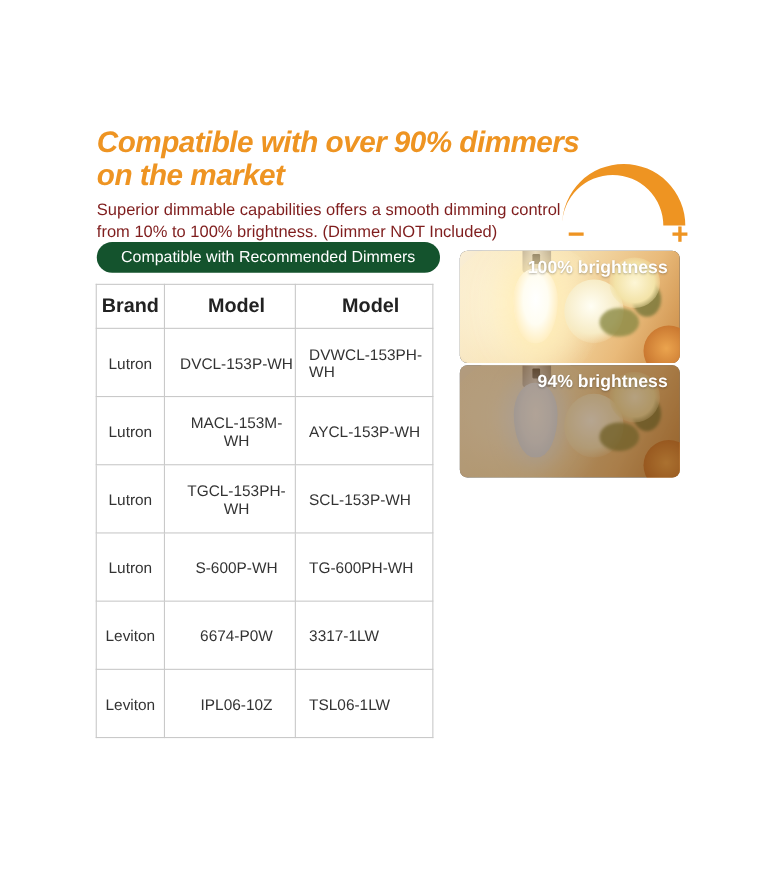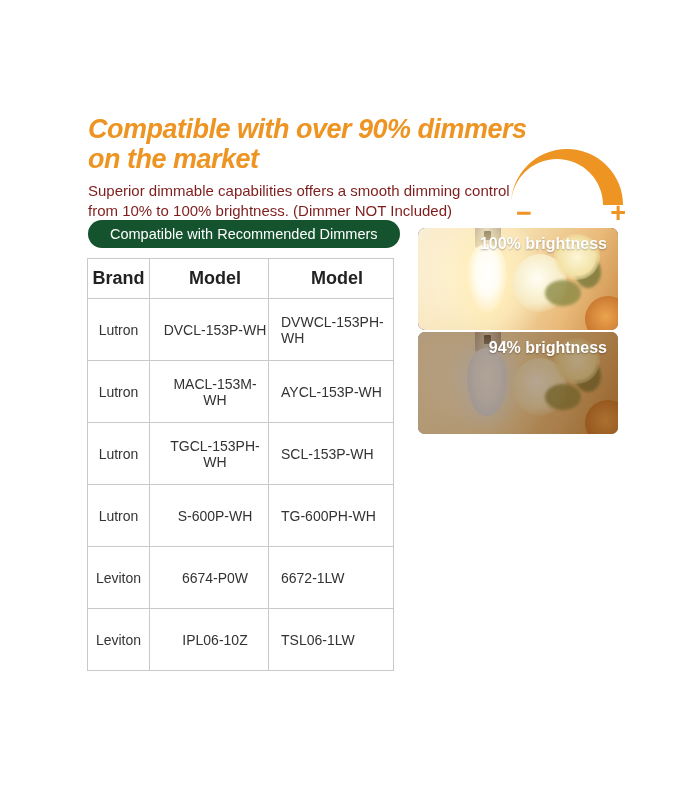--- a/index.html
+++ b/index.html
@@ -151,21 +151,21 @@
         <td class="col-m2">SCL-153P-WH</td>
       </tr>
       <tr>
         <td class="col-brand">Lutron</td>
         <td class="col-m1">S-600P-WH</td>
         <td class="col-m2">TG-600PH-WH</td>
       </tr>
       <tr>
         <td class="col-brand">Leviton</td>
         <td class="col-m1">6674-P0W</td>
-        <td class="col-m2">6672-1LW</td>
+        <td class="col-m2">3317-1LW</td>
       </tr>
       <tr>
         <td class="col-brand">Leviton</td>
         <td class="col-m1">IPL06-10Z</td>
         <td class="col-m2">TSL06-1LW</td>
       </tr>
     </tbody>
   </table>
 
   <div class="photos">

